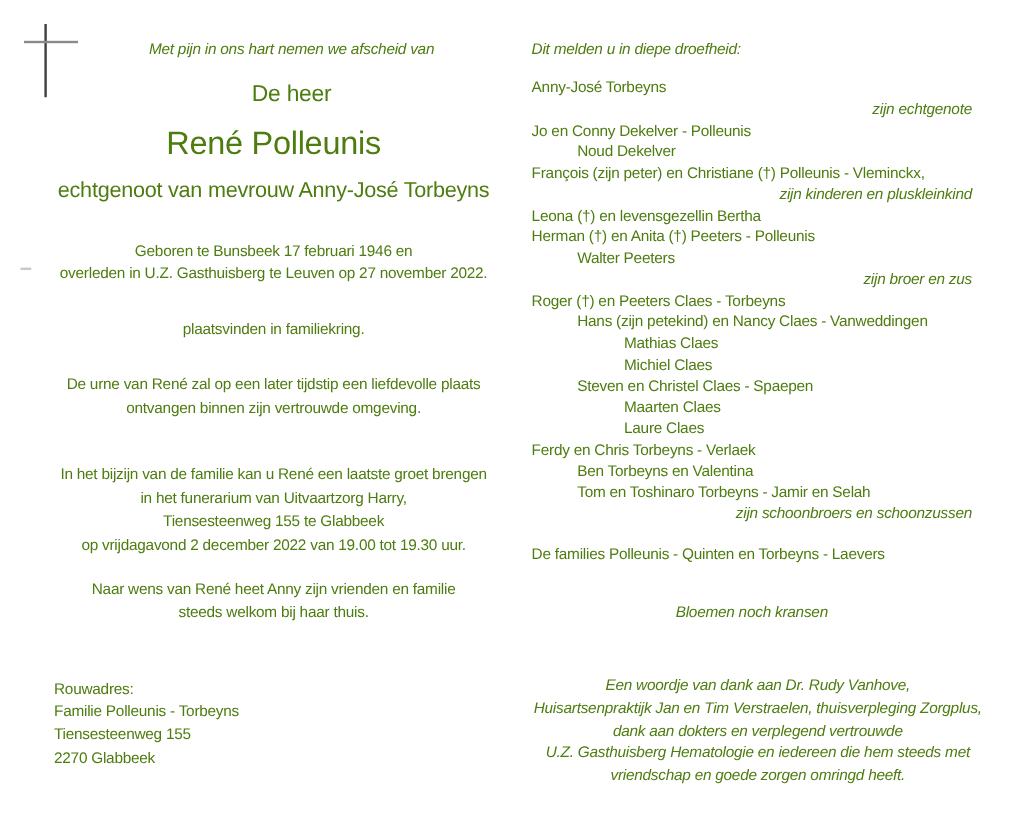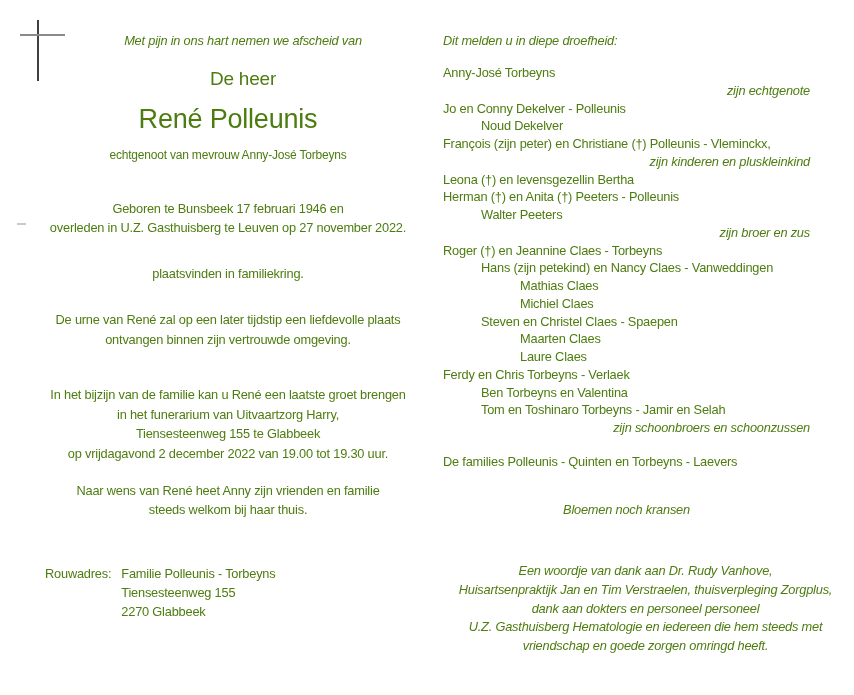--- a/index.html
+++ b/index.html
@@ -25,41 +25,41 @@
   .cross-v { position: absolute; left: 37px; top: 20px; width: 1.5px; height: 61px; background: #3f3f3f; }
   .cross-h { position: absolute; left: 20px; top: 34px; width: 45px; height: 1.6px; background: #8a8a8a; }
   .scan-artifact { position: absolute; left: 17px; top: 223px; width: 9px; height: 2px; background: #c9c9c9; }
 
   
   .lcol { left: 23px; width: 410px; }
   .shift-r { transform: translateX(15px); }
   .intro { top: 33px; }
   .salutation { top: 68px; font-size: 19px; }
   .name { top: 104px; font-size: 27px; font-weight: 400; margin: 0; letter-spacing: -0.2px; }
-  .spouse { top: 148px; font-size: 12px; }
+  .spouse { top: 148px; font-size: 18px; }
   .birth { top: 200px; line-height: 18.5px; }
   .service { top: 263px; line-height: 21px; }
   .urn { top: 310px; line-height: 20px; }
   .visitation { top: 385px; line-height: 19.5px; }
   .welcome { top: 482px; line-height: 18.5px; }
 
-  .rouw { left: 45px; top: 564px; line-height: 19.2px; display: flex; column-gap: 10px; }
+  .rouw { left: 45px; top: 564px; line-height: 19.2px; display: flex; column-gap: 10px; flex-direction: column; }
   .rouw-label { white-space: nowrap; }
   .online { left: 45px; top: 641px; white-space: nowrap; }
 
   
   .announcement { left: 443px; top: 33px; }
   .entries { left: 443px; top: 64px; width: 367px; }
   .entry { line-height: 17.75px; white-space: nowrap; }
   .entry.indent-1 { padding-left: 38px; }
   .entry.indent-2 { padding-left: 77px; }
   .entry.relation { font-style: italic; text-align: right; }
   .families { left: 443px; top: 454px; white-space: nowrap; }
   .noflowers { left: 443px; top: 502px; width: 367px; }
-  .thanks { left: 442px; top: 562px; width: 407px; line-height: 18.8px; }
+  .thanks { left: 428px; top: 562px; width: 407px; line-height: 18.8px; }
 </style>
 </head>
 <body>
 
 <div class="page">
 
   <div>
     <div class="cross-v"></div>
     <div class="cross-h"></div>
   </div>
@@ -115,21 +115,21 @@
       <div class="entry indent-0">Anny-José Torbeyns</div>
       <div class="entry relation">zijn echtgenote</div>
       <div class="entry indent-0">Jo en Conny Dekelver - Polleunis</div>
       <div class="entry indent-1">Noud Dekelver</div>
       <div class="entry indent-0">François (zijn peter) en Christiane (†) Polleunis - Vleminckx,</div>
       <div class="entry relation">zijn kinderen en pluskleinkind</div>
       <div class="entry indent-0">Leona (†) en levensgezellin Bertha</div>
       <div class="entry indent-0">Herman (†) en Anita (†) Peeters - Polleunis</div>
       <div class="entry indent-1">Walter Peeters</div>
       <div class="entry relation">zijn broer en zus</div>
-      <div class="entry indent-0">Roger (†) en Jeannine Claes - Torbeyns</div>
+      <div class="entry indent-0">Roger (†) en Peeters Claes - Torbeyns</div>
       <div class="entry indent-1">Hans (zijn petekind) en Nancy Claes - Vanweddingen</div>
       <div class="entry indent-2">Mathias Claes</div>
       <div class="entry indent-2">Michiel Claes</div>
       <div class="entry indent-1">Steven en Christel Claes - Spaepen</div>
       <div class="entry indent-2">Maarten Claes</div>
       <div class="entry indent-2">Laure Claes</div>
       <div class="entry indent-0">Ferdy en Chris Torbeyns - Verlaek</div>
       <div class="entry indent-1">Ben Torbeyns en Valentina</div>
       <div class="entry indent-1">Tom en Toshinaro Torbeyns - Jamir en Selah</div>
       <div class="entry relation">zijn schoonbroers en schoonzussen</div>
@@ -137,18 +137,18 @@
 
   <div class="abs families">De families Polleunis - Quinten en Torbeyns - Laevers</div>
 
   <div class="abs center italic noflowers">
     <div class="line">Bloemen noch kransen</div>
   </div>
 
   <div class="abs center italic thanks">
       <div class="line">Een woordje van dank aan Dr. Rudy Vanhove,</div>
       <div class="line">Huisartsenpraktijk Jan en Tim Verstraelen, thuisverpleging Zorgplus,</div>
-      <div class="line">dank aan dokters en personeel personeel</div>
+      <div class="line">dank aan dokters en verplegend vertrouwde</div>
       <div class="line">U.Z. Gasthuisberg Hematologie en iedereen die hem steeds met</div>
       <div class="line">vriendschap en goede zorgen omringd heeft.</div>
     </div>
 
 </div>
 
 </body></html>

